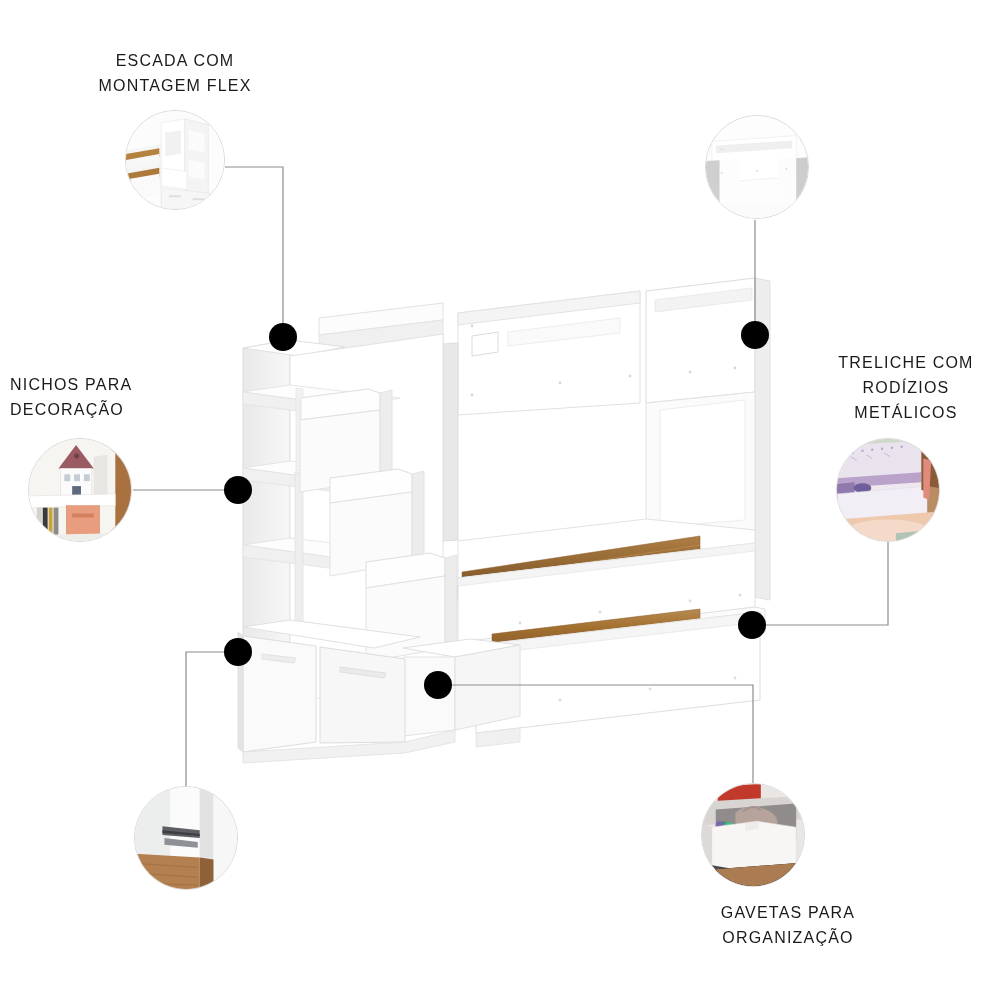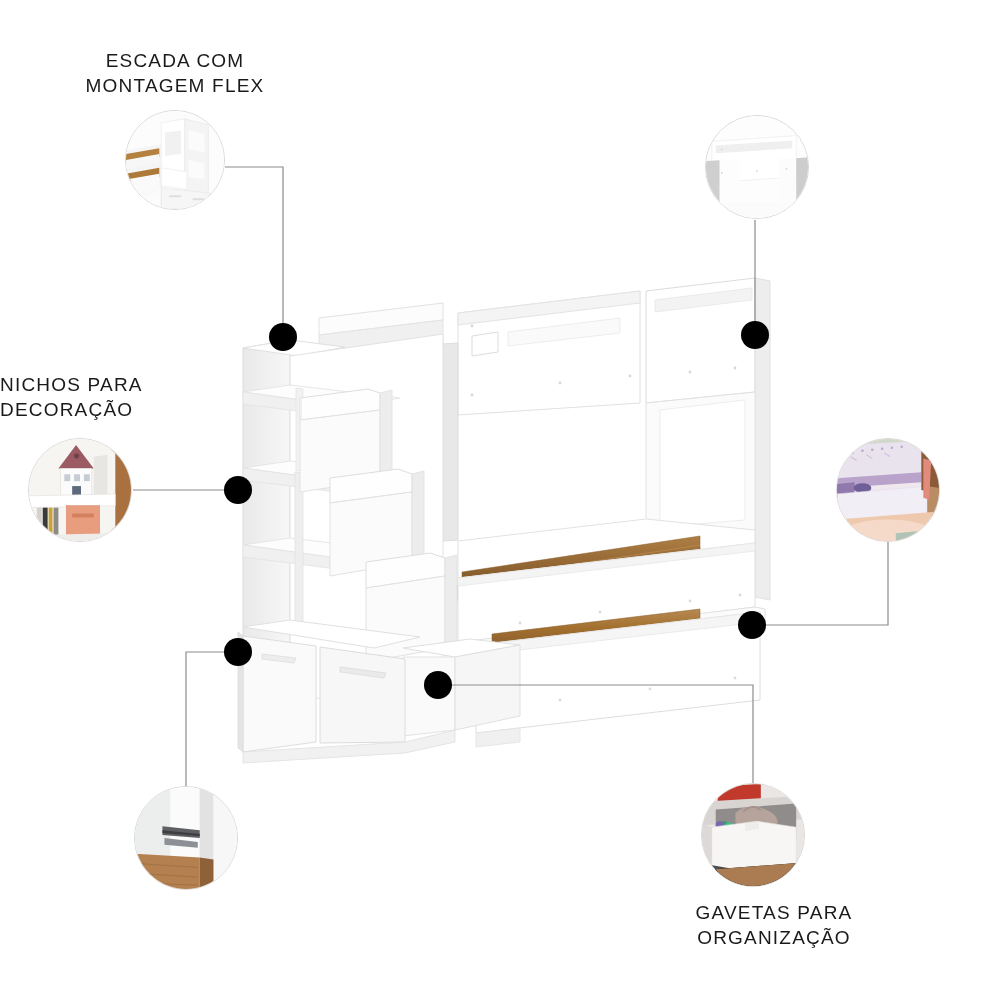--- a/index.html
+++ b/index.html
@@ -10,21 +10,21 @@
     font-family:"Liberation Sans", sans-serif;
     overflow:hidden;
   }
   #stage{position:relative;width:1000px;height:1000px;overflow:hidden;background:#fff;}
 
   
   .callout-text{
     position:absolute;
     color:#1a1a1a;
     font-family:"Liberation Sans", sans-serif;
-    font-size:19px;
+    font-size:16px;
     line-height:25px;
     letter-spacing:1.2px;
     font-weight:400;
     text-transform:uppercase;
     white-space:pre-line;
     -webkit-font-smoothing:antialiased;
   }
   .ta-center{text-align:center;}
   .ta-left{text-align:left;}
 
@@ -360,21 +360,24 @@
   <div class="dot" style="left:741px;top:321px;width:28px;height:28px;"></div>
   <div class="dot" style="left:738px;top:611px;width:28px;height:28px;"></div>
   <div class="dot" style="left:224px;top:476px;width:28px;height:28px;"></div>
   <div class="dot" style="left:224px;top:638px;width:28px;height:28px;"></div>
   <div class="dot" style="left:424px;top:671px;width:28px;height:28px;"></div>
 
   <div class="callout-text ta-center" style="left:60px;top:48px;width:230px;">ESCADA COM
 MONTAGEM FLEX</div>
 
 
-
-  <div class="callout-text ta-left" style="left:0;top:372px;width:190px;">NICHOS PARA
+  <div class="callout-text ta-center" style="left:812px;top:350px;width:188px;">TRELICHE COM
+RODÍZIOS
+METÁLICOS</div>
+
+  <div class="callout-text ta-left" style="left:10px;top:372px;width:190px;">NICHOS PARA
 DECORAÇÃO</div>
 
 
-  <div class="callout-text ta-center" style="left:658px;top:900px;width:232px;">GAVETAS PARA
+  <div class="callout-text ta-center" style="left:672px;top:900px;width:232px;">GAVETAS PARA
 ORGANIZAÇÃO</div>
 
 </div>
 
 </body></html>

